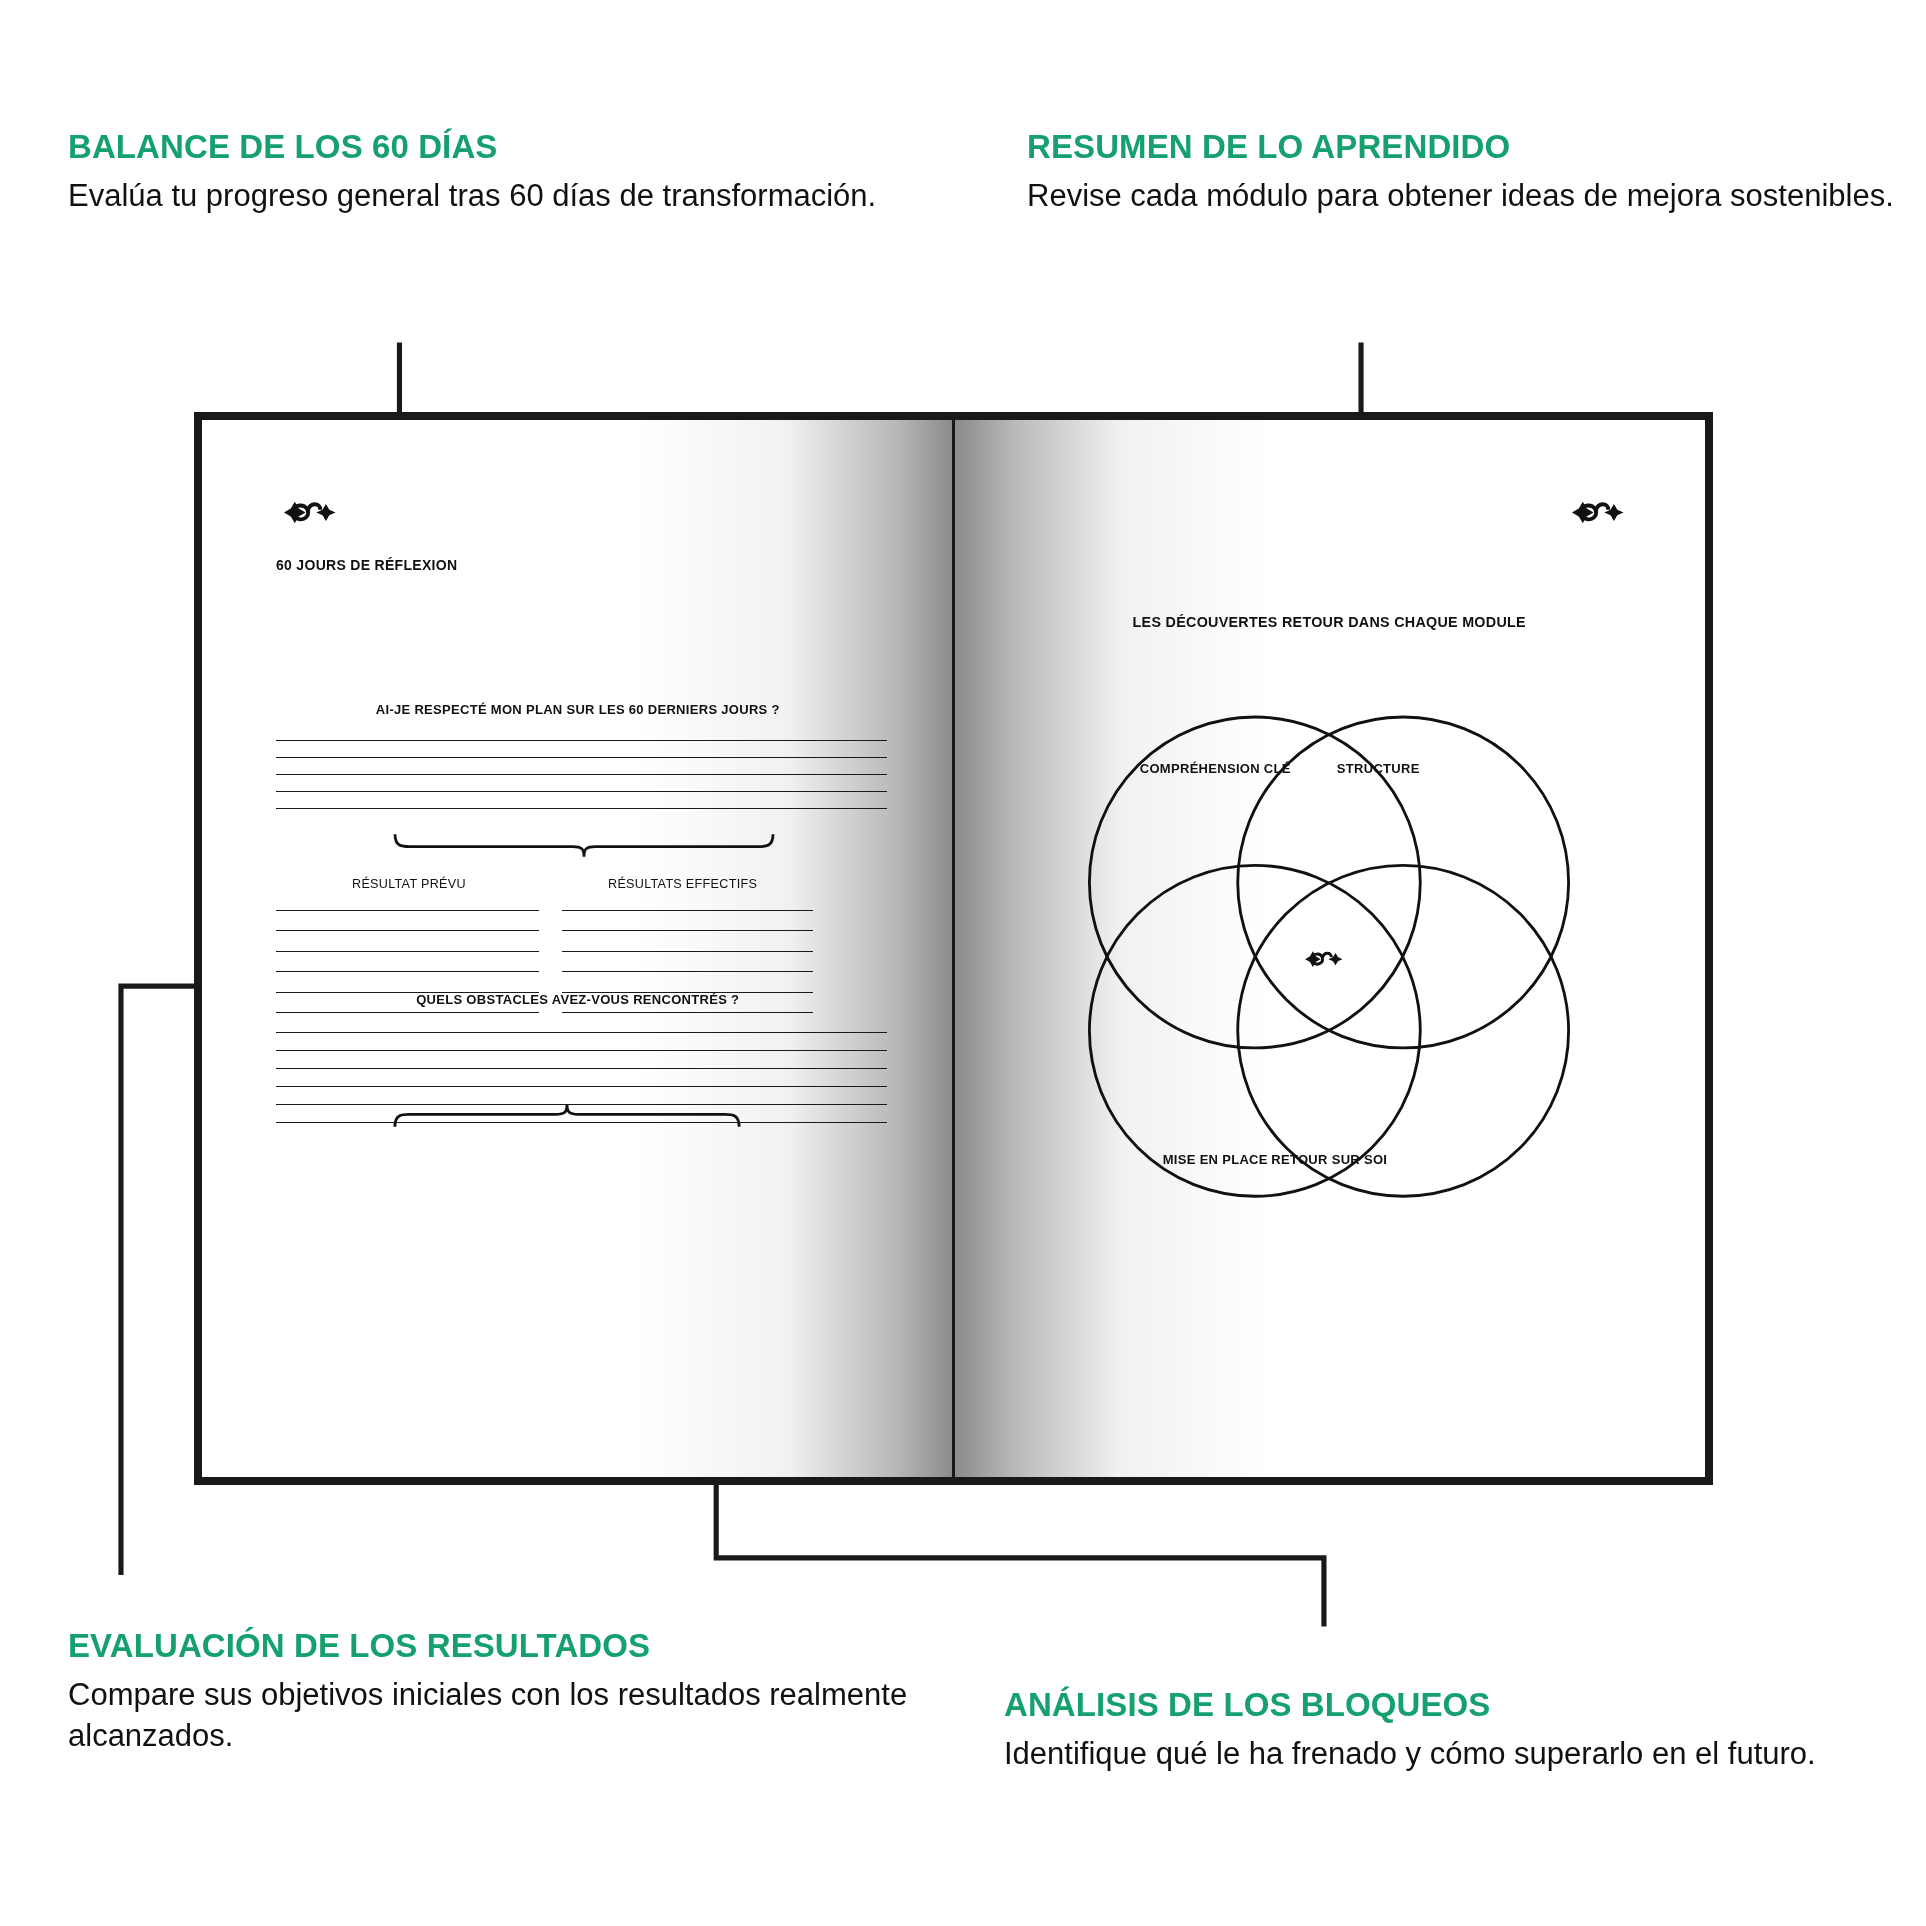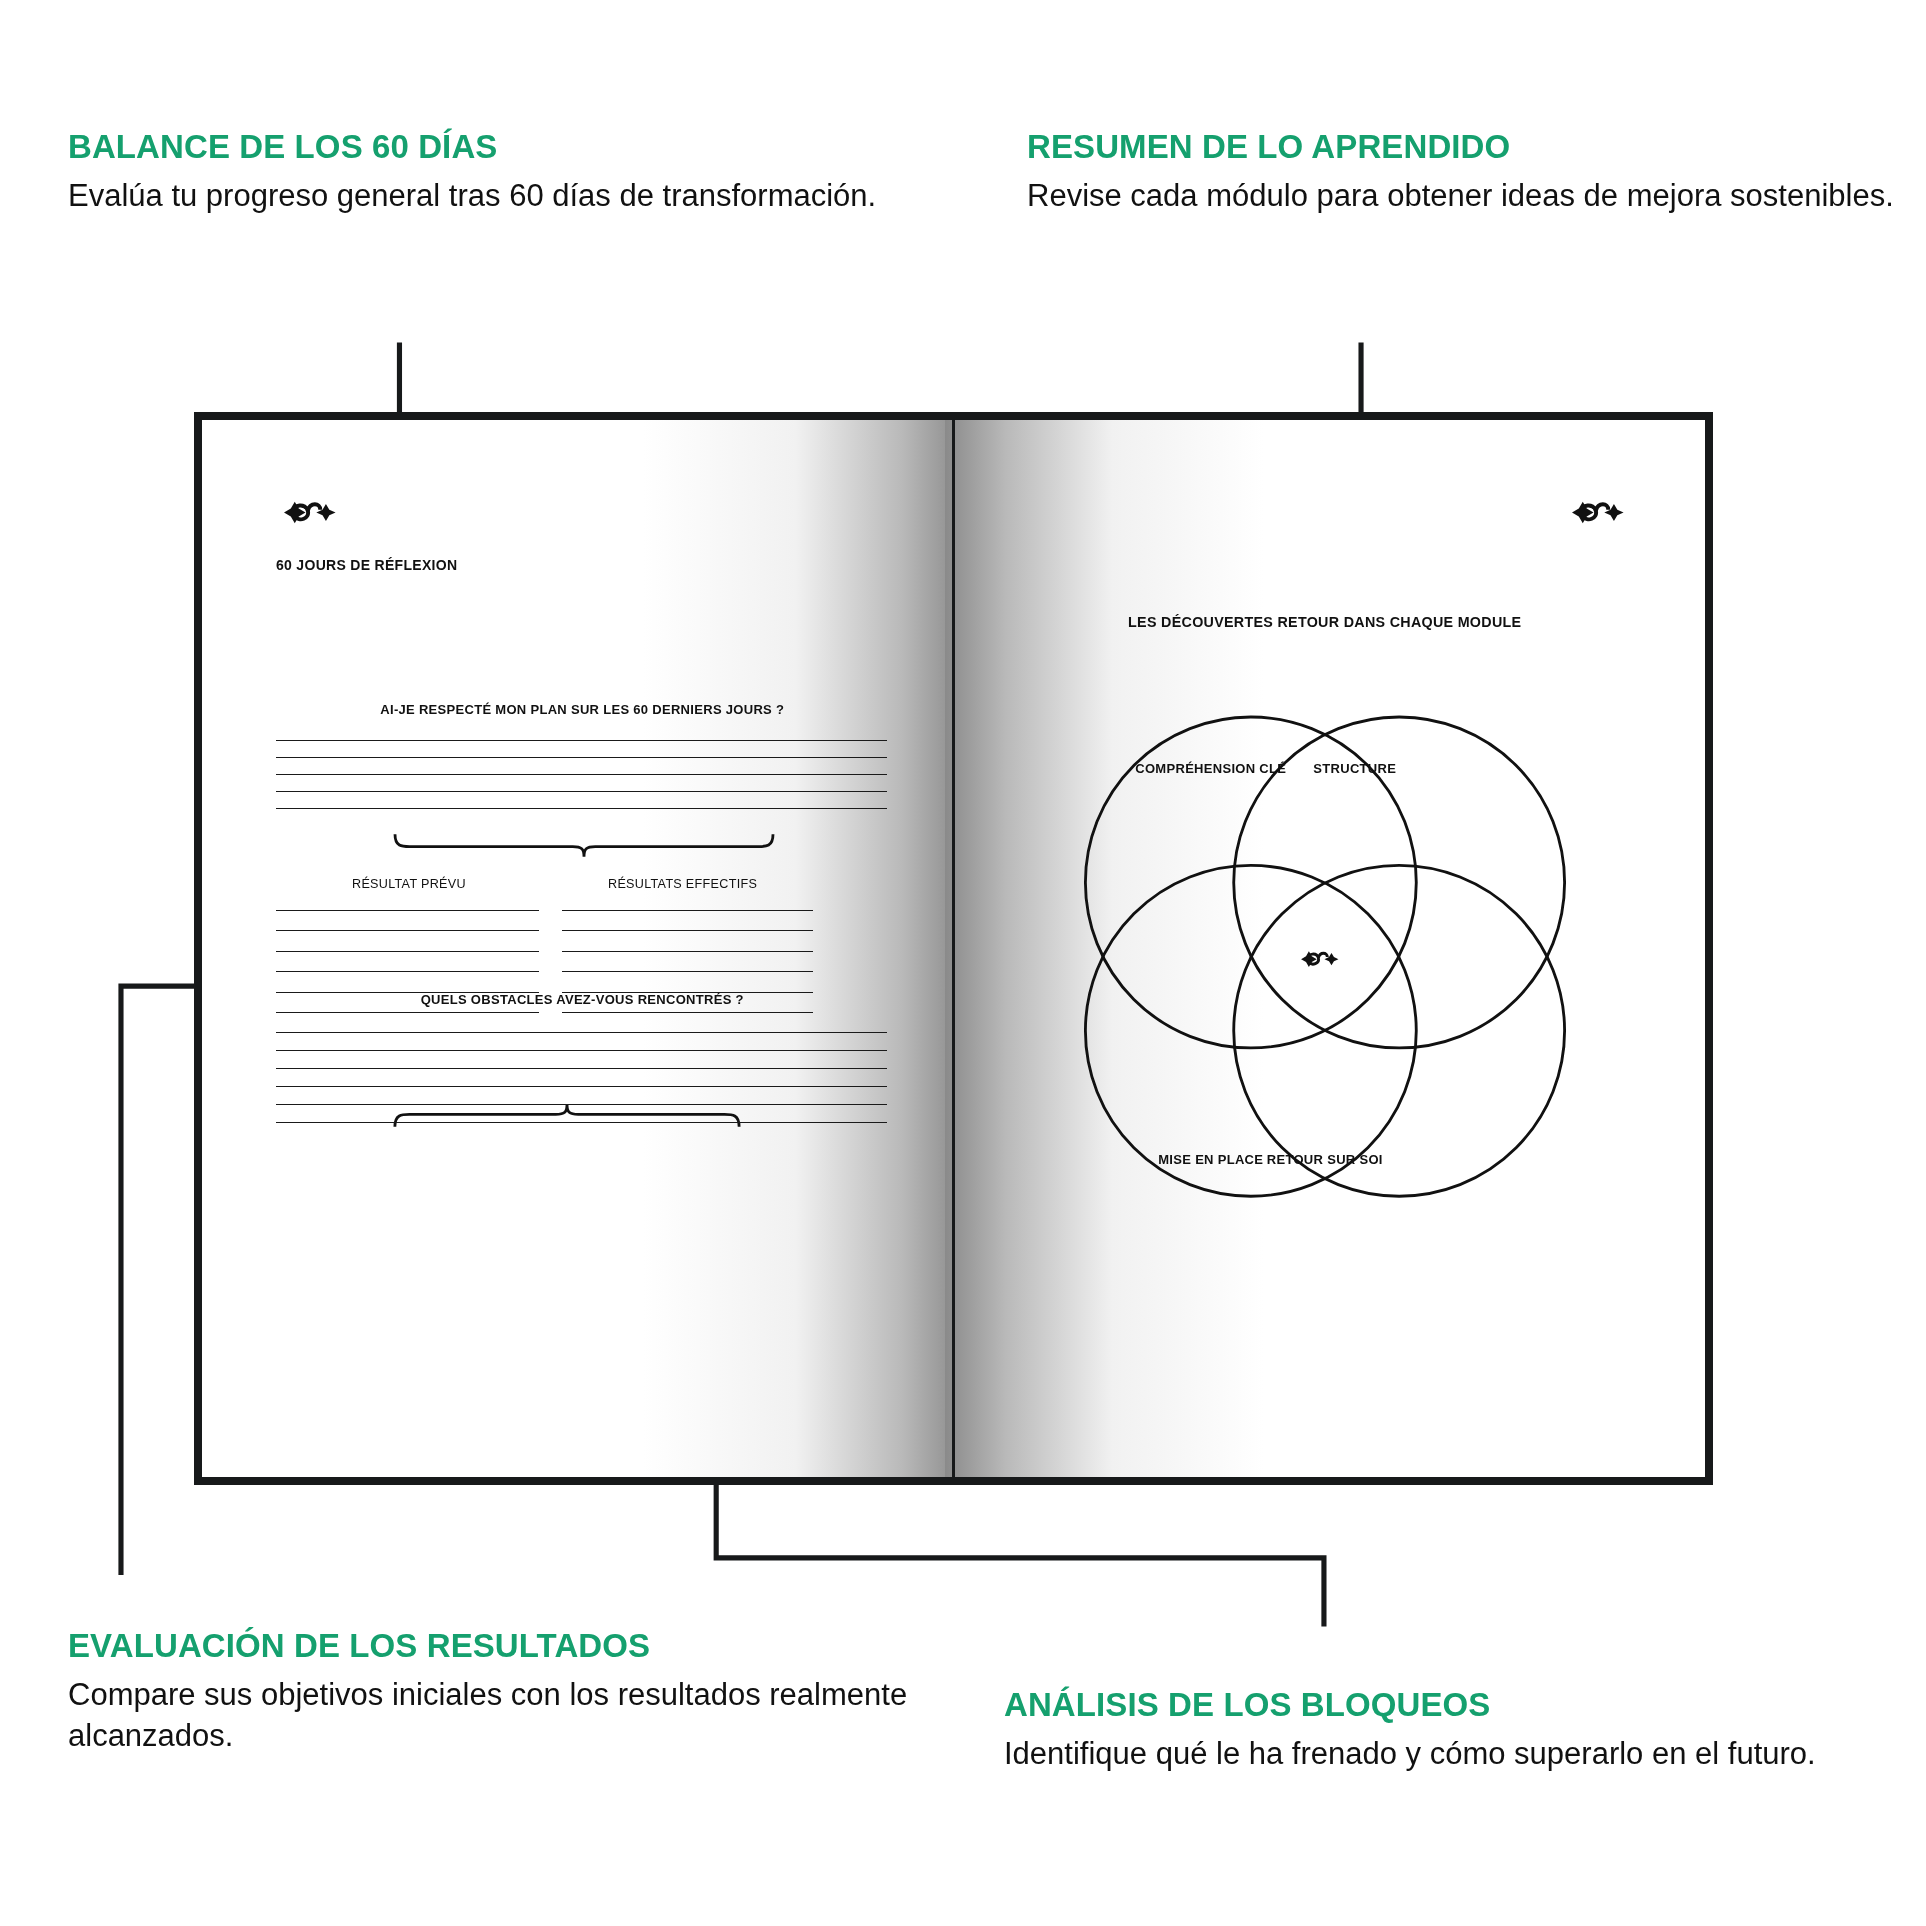--- a/index.html
+++ b/index.html
@@ -63,21 +63,20 @@
     height: 1073px;
     border: 8px solid #17191a;
     box-sizing: border-box;
     background: #ffffff;
   }
   .page {
     position: absolute;
     top: 0;
     bottom: 0;
     overflow: hidden;
-    padding-left: 9px;
   }
   .page-left {
     left: 0;
     width: 50%;
     background: linear-gradient(to right, #ffffff 0%, #ffffff 58%, #f1f1f1 78%, #b9b9b9 92%, #8a8a8a 100%);
   }
   .page-right {
     right: 0;
     width: 50%;
     background: linear-gradient(to left, #ffffff 0%, #ffffff 58%, #f1f1f1 78%, #b9b9b9 92%, #8a8a8a 100%);
@@ -285,21 +284,21 @@
         <circle cx="660" cy="650" r="290" fill="none" stroke="#111" stroke-width="5"></circle>
         <g transform="translate(478,492) scale(0.72)">
           <path d="M30 45 C30 30, 52 28, 56 42 C60 56, 40 62, 34 52" fill="none" stroke="#111" stroke-width="7"></path>
           <path d="M56 42 C60 26, 78 28, 78 40" fill="none" stroke="#111" stroke-width="7"></path>
           <path d="M14 45 L26 38 L33 26 L40 38 L52 45 L40 52 L33 64 L26 52 Z" fill="#111"></path>
           <path d="M88 30 L94 40 L105 45 L94 50 L88 60 L82 50 L71 45 L82 40 Z" fill="#111"></path>
         </g>
       </svg>
 
       <div class="venn-label" style="left:50%; margin-left:-114px; top:341px;">COMPRÉHENSION CLÉ</div>
-      <div class="venn-label" style="left:50%; margin-left:30px;  top:341px;">STRUCTURE</div>
+      <div class="venn-label" style="left:50%; margin-left:49px;  top:341px;">STRUCTURE</div>
       <div class="venn-label" style="left:50%; margin-left:-114px; top:732px;">MISE EN PLACE</div>
       <div class="venn-label" style="left:50%;  top:732px;">RETOUR SUR SOI</div>
     </div>
 
     <div class="spine"></div>
   </div>
 
 </div>
 
 

